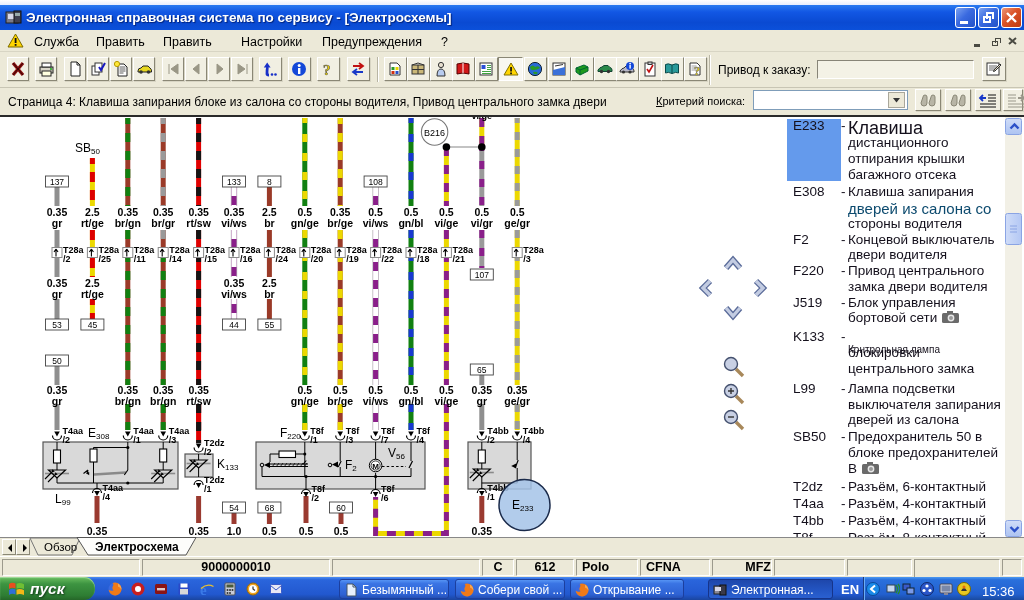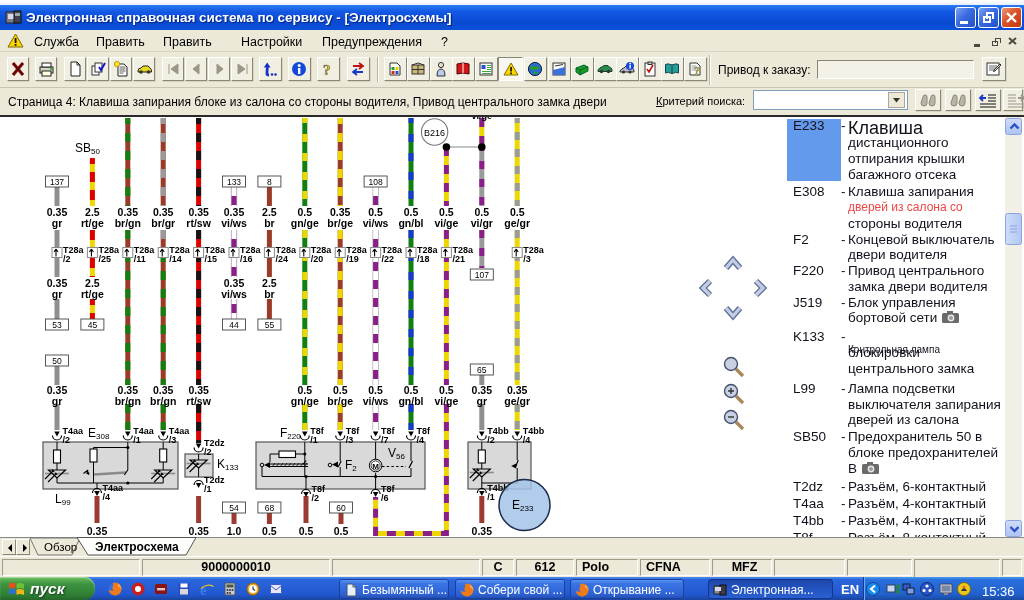--- a/index.html
+++ b/index.html
@@ -741,21 +741,21 @@
     <div class="abs" style="left:3px;top:2px;width:54px;height:62px;background:#649aec"></div>
     <div class="abs" style="left:9px;top:1px;font-size:13.5px;color:#14101c">E233</div>
     <div class="abs" style="left:57px;top:1px;font-size:13.5px;color:#14101c">-</div>
     <div class="abs" style="left:64px;top:1px;font-size:18px;color:#14101c;white-space:nowrap">Клавиша</div>
     <div class="abs" style="left:64px;top:18px;font-size:13.5px;color:#14101c;white-space:nowrap">дистанционного</div>
     <div class="abs" style="left:64px;top:34px;font-size:13.5px;color:#14101c;white-space:nowrap">отпирания крышки</div>
     <div class="abs" style="left:64px;top:50px;font-size:13.5px;color:#14101c;white-space:nowrap">багажного отсека</div>
     <div class="abs" style="left:9px;top:67px;font-size:13.5px;color:#14101c">E308</div>
     <div class="abs" style="left:57px;top:67px;font-size:13.5px;color:#14101c">-</div>
     <div class="abs" style="left:64px;top:67px;font-size:13.5px;color:#14101c;white-space:nowrap">Клавиша запирания</div>
-    <div class="abs" style="left:64px;top:83px;font-size:12px;color:#ef4444;white-space:nowrap">дверей из салона со</div>
+    <div class="abs" style="left:64px;top:83px;font-size:15px;color:#0c4a6e;white-space:nowrap">дверей из салона со</div>
     <div class="abs" style="left:64px;top:99px;font-size:13.5px;color:#14101c;white-space:nowrap">стороны водителя</div>
     <div class="abs" style="left:9px;top:115px;font-size:13.5px;color:#14101c">F2</div>
     <div class="abs" style="left:57px;top:115px;font-size:13.5px;color:#14101c">-</div>
     <div class="abs" style="left:64px;top:115px;font-size:13.5px;color:#14101c;white-space:nowrap">Концевой выключатель</div>
     <div class="abs" style="left:64px;top:130px;font-size:13.5px;color:#14101c;white-space:nowrap">двери водителя</div>
     <div class="abs" style="left:9px;top:146px;font-size:13.5px;color:#14101c">F220</div>
     <div class="abs" style="left:57px;top:146px;font-size:13.5px;color:#14101c">-</div>
     <div class="abs" style="left:64px;top:146px;font-size:13.5px;color:#14101c;white-space:nowrap">Привод центрального</div>
     <div class="abs" style="left:64px;top:162px;font-size:13.5px;color:#14101c;white-space:nowrap">замка двери водителя</div>
     <div class="abs" style="left:9px;top:178px;font-size:13.5px;color:#14101c">J519</div>
@@ -824,21 +824,21 @@
     <text x="95" y="14" font-size="12" font-weight="bold">Электросхема</text>
   </svg>
 <div class="abs" style="left:0;top:556px;width:1024px;height:21px;background:#ece9d8;border-top:1px solid #fff"></div>
 <div class="fld" style="left:2px;width:138px;text-align:left;padding:0 0 0 5px"></div>
 <div class="fld" style="left:142px;width:188px;text-align:center;padding:0">9000000010</div>
 <div class="fld" style="left:332px;width:148px;text-align:left;padding:0 0 0 5px"></div>
 <div class="fld" style="left:482px;width:32px;text-align:center;padding:0">C</div>
 <div class="fld" style="left:516px;width:58px;text-align:center;padding:0">612</div>
 <div class="fld" style="left:576px;width:62px;text-align:left;padding:0 0 0 5px">Polo</div>
 <div class="fld" style="left:640px;width:70px;text-align:left;padding:0 0 0 5px">CFNA</div>
-<div class="fld" style="left:712px;width:60px;text-align:center;padding:0 0 0 5px">MFZ</div>
+<div class="fld" style="left:712px;width:60px;text-align:right;padding:0 0 0 5px">MFZ</div>
 <div class="fld" style="left:774px;width:71px;text-align:left;padding:0 0 0 5px"></div>
 <div class="fld" style="left:847px;width:65px;text-align:left;padding:0 0 0 5px"></div>
 <div class="fld" style="left:914px;width:86px;text-align:right;padding:16px">ADMIN</div>
 <div class="fld" style="left:1002px;width:20px;text-align:left;padding:0 0 0 5px"></div>
 <div class="abs" style="left:0;top:577px;width:1024px;height:23px;background:linear-gradient(#4c8df2 0%,#2a65dc 12%,#2258cf 75%,#1a459f 100%)"></div>
 <div class="abs" style="left:0;top:577px;width:95px;height:23px;border-radius:0 11px 11px 0;background:linear-gradient(#6cbf60 0%,#3d9441 30%,#2e7d33 80%,#256628 100%);box-shadow:inset 0 1px 1px #a4dca0"></div>
 <svg class="abs" style="left:8px;top:581px" width="17" height="16" viewBox="0 0 17 16">
     <path d="M1 3 Q4 1 7.5 2.5 L7.5 7.5 Q4 6 1 8Z" fill="#e84e1f"></path>
     <path d="M8.5 2.7 Q12 1.2 16 3.2 L16 8 Q12 6.3 8.5 7.7Z" fill="#6fbf34"></path>
     <path d="M1 9 Q4 7 7.5 8.5 L7.5 13.5 Q4 12 1 14Z" fill="#2f6fd6"></path>

